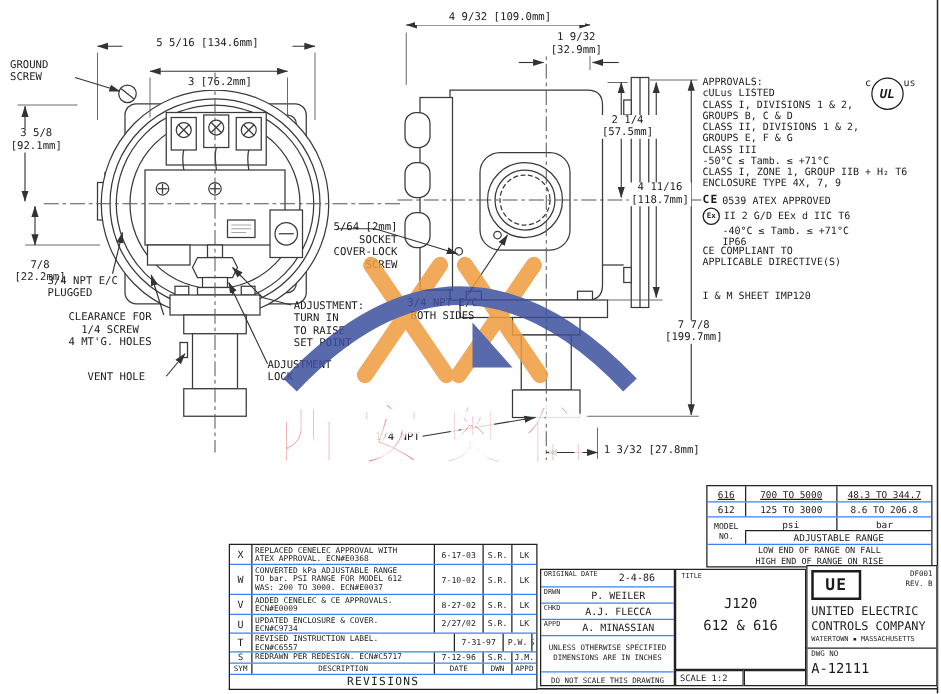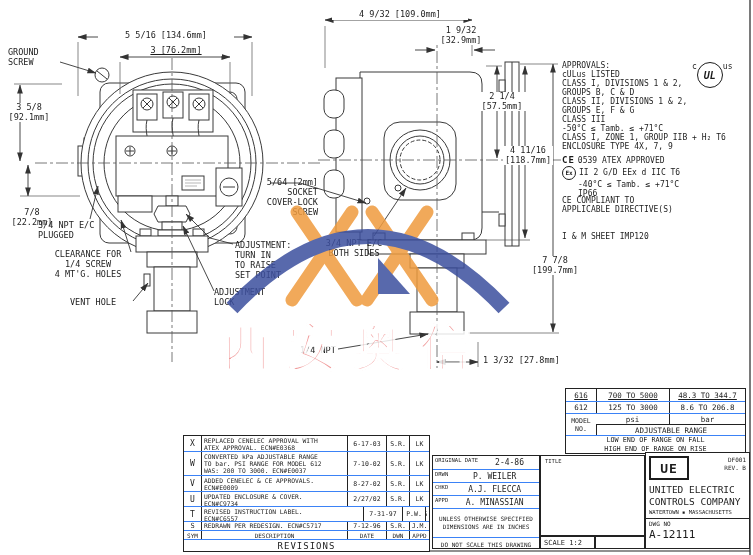--- a/index.html
+++ b/index.html
@@ -196,21 +196,21 @@
       <line x1="338" y1="349" x2="428" y2="334" marker-end="url(#ar)"></line>
     </g>
 
     <g stroke="#222" stroke-width="1.2">
       <line x1="750" y1="0" x2="750" y2="555"></line>
       <line x1="183" y1="551" x2="750" y2="551"></line>
     </g>
   </svg>
 
   <div class="dim" style="left:98px;top:31px;width:134px;">5 5/16 [134.6mm]</div>
-  <div class="dim" style="left:130px;top:46px;width:90px;text-decoration:underline;">3 [76.2mm]</div>
+  <div class="dim" style="left:130px;top:62px;width:90px;">3 [76.2mm]</div>
   <div class="dim" style="left:0px;top:103px;width:56px;">3 5/8
 [92.1mm]</div>
   <div class="dim" style="left:2px;top:163px;width:58px;margin-top:45px;">7/8
 [22.2mm]</div>
   <div class="dim" style="left:332px;top:10px;width:134px;">4 9/32 [109.0mm]</div>
   <div class="dim" style="left:432px;top:26px;width:56px;">1 9/32
 [32.9mm]</div>
   <div class="dim" style="left:478px;top:92px;width:46px;">2 1/4
 [57.5mm]</div>
   <div class="dim" style="left:503px;top:146px;width:48px;">4 11/16
@@ -382,20 +382,22 @@
       <span class="tb-label">APPD</span>
       <span class="tb-val">A. MINASSIAN</span>
     </div>
     <div class="row" style="height:29px;align-items:center;justify-content:center;font-size:6px;white-space:pre-line;text-align:center;line-height:1.4;">UNLESS OTHERWISE SPECIFIED
 DIMENSIONS ARE IN INCHES</div>
     <div class="row" style="height:13px;align-items:center;justify-content:center;font-size:6px;">DO NOT SCALE THIS DRAWING</div>
   </div>
 
   <div class="box" style="left:540px;top:455px;width:105px;height:81px;">
     <div class="tb-label" style="position:absolute;left:2px;top:1px;">TITLE</div>
+    <div style="position:absolute;left:0;top:18px;width:100%;text-align:center;font-size:11px;white-space:pre-line;line-height:1.6;">J120
+612 &amp; 616</div>
   </div>
   <div class="box" style="left:540px;top:536px;width:55px;height:13px;display:flex;align-items:center;padding-left:3px;font-size:7px;">SCALE 1:2</div>
   <div class="box" style="left:595px;top:536px;width:50px;height:13px;"></div>
 
   <div class="box" style="left:645px;top:452px;width:105px;height:97px;">
     <div style="display:flex;justify-content:space-between;padding:3px 3px 0 3px;">
       <div class="uelogo">UE</div>
       <div style="font-size:6px;text-align:right;line-height:1.3;">
         <div>DF001</div>
         <div>REV. B</div>

